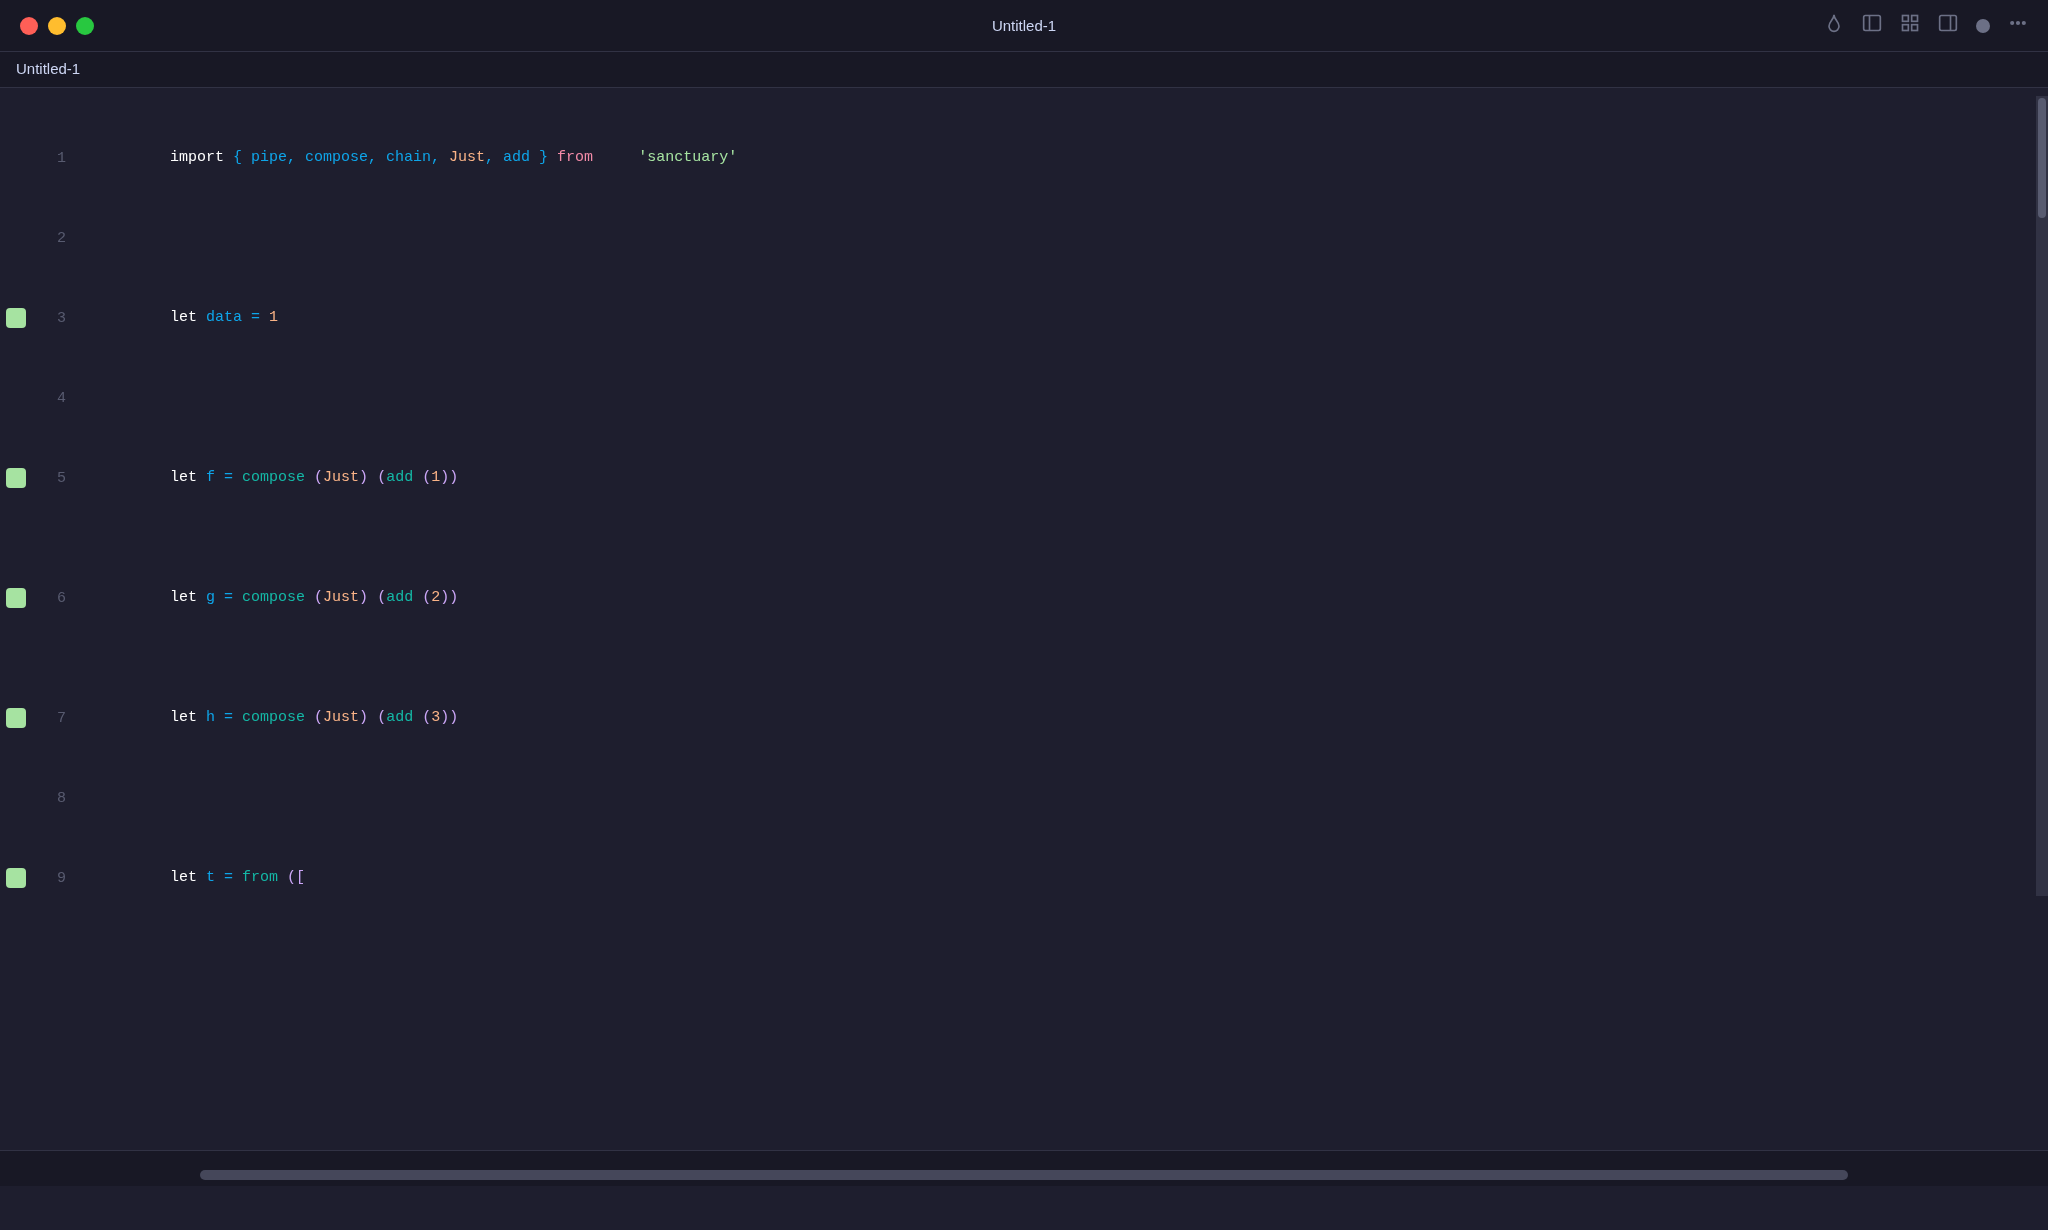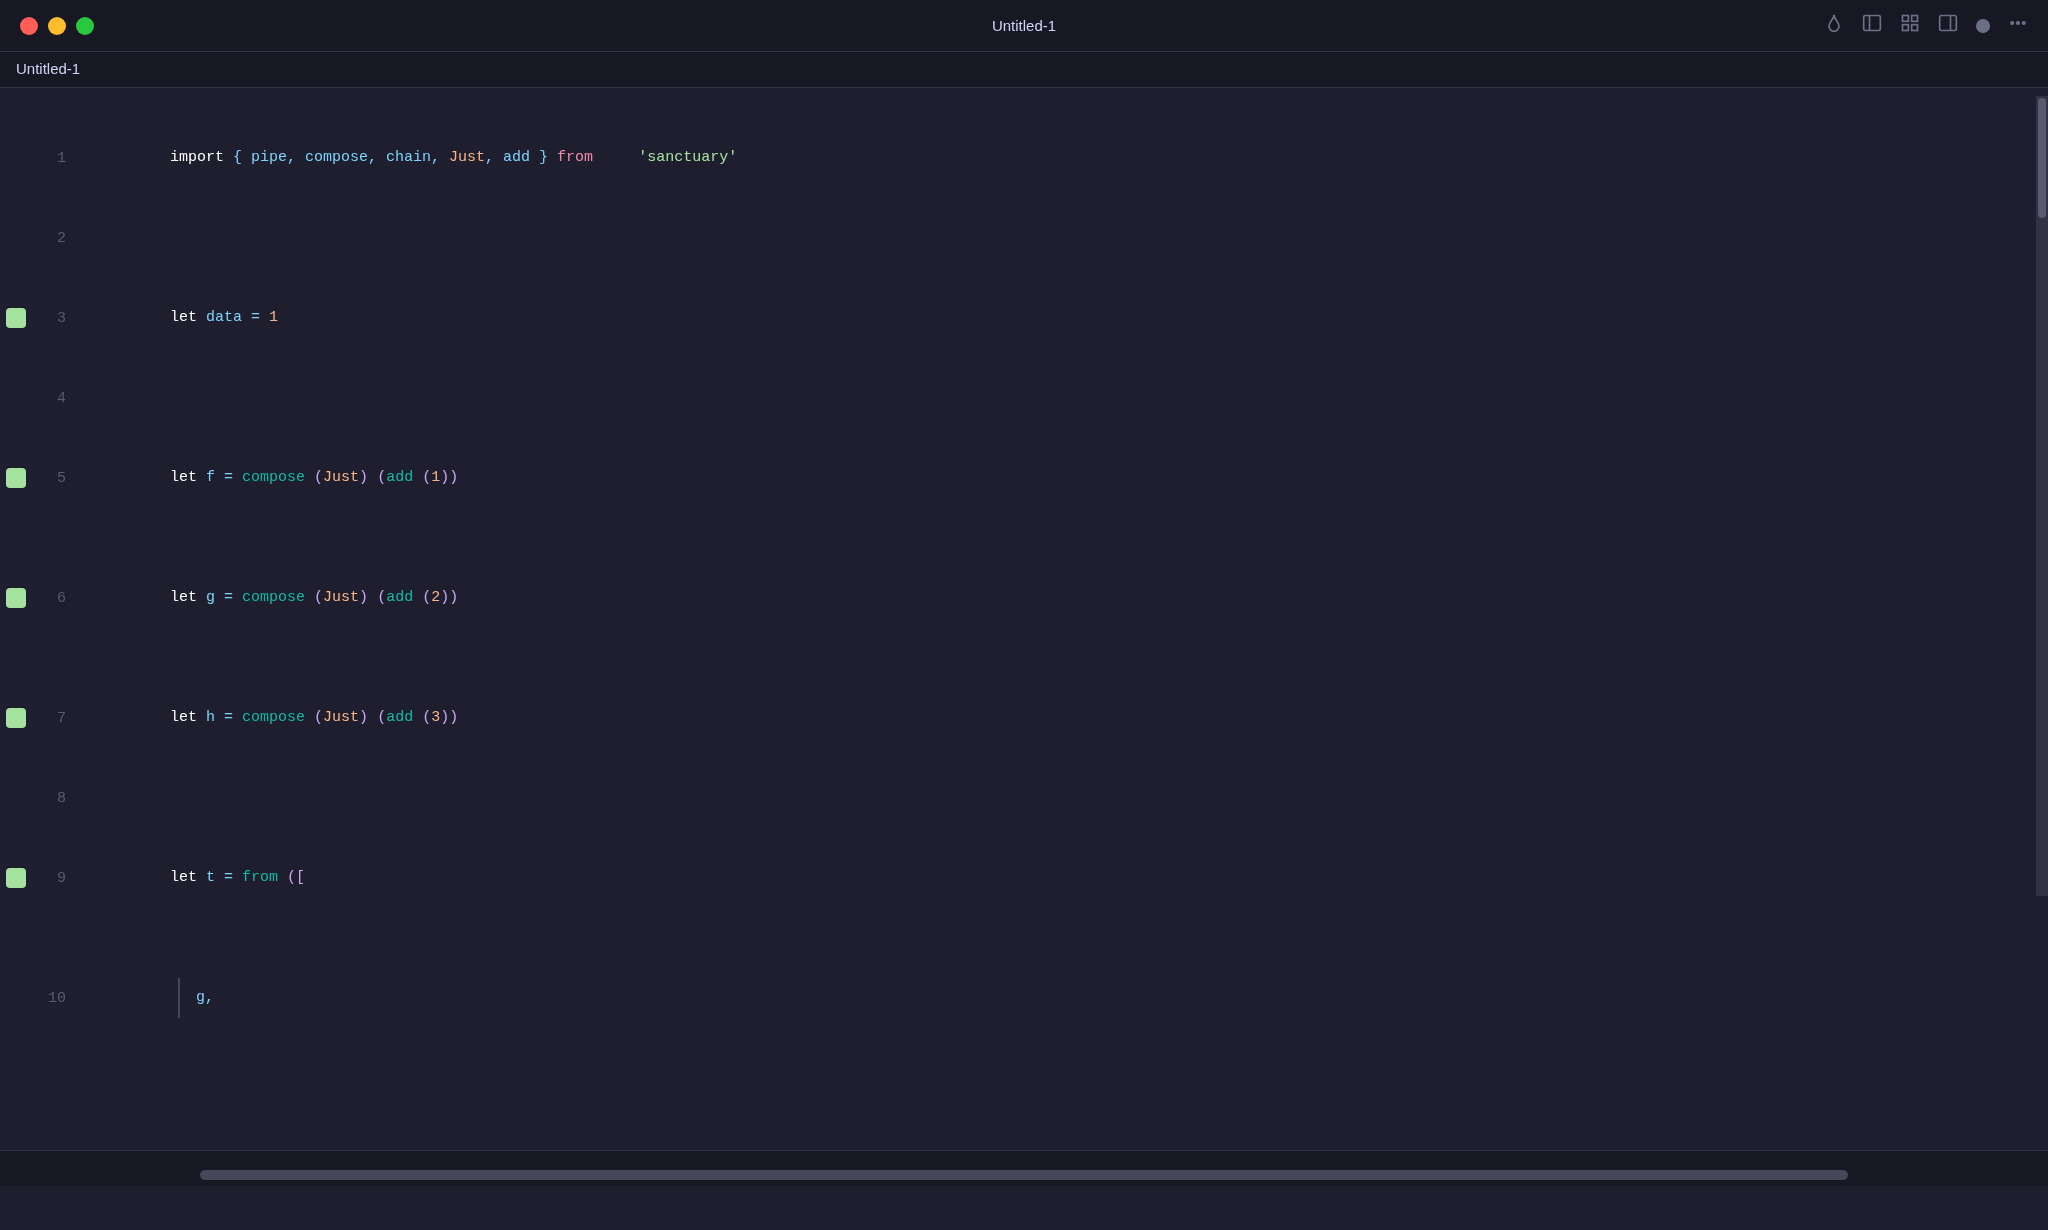--- a/index.html
+++ b/index.html
@@ -135,21 +135,21 @@
       padding-left: 8px;
     }
 
     
     .kw { color: #ffffff; } 
     .fn { color: #14b8a6; } 
     .cls { color: #fab387; text-align: center; } 
     .str { color: #a6e3a1; margin-left: 36px; } 
     .num { color: #fab387; } 
     .from-kw { color: #f38ba8; margin-top: 34px; } 
-    .var { color: #7dd3fc; } 
+    .var { color: #0ea5e9; } 
     .paren { color: #cba6f7; } 
     .bracket { color: #cba6f7; }
 
     .scrollbar-area {
       height: 36px;
       background: #181825;
       position: relative;
       border-top: 1px solid #313244;
     }
 
@@ -309,27 +309,20 @@
     <div class="code-line">
       <div class="gutter-indicator">
         <div class="green-dot"></div>
       </div>
       <div class="line-number">9</div>
       <div class="line-content">
         <span class="kw">let</span><span class="var"> t = </span><span class="fn">from</span><span class="var"> </span><span class="paren">(</span><span class="bracket">[</span>
       </div>
     </div>
 
-    <div class="code-line">
-      <div class="gutter-indicator"></div>
-      <div class="line-number">10</div>
-      <div class="line-content">
-        <span style="display:inline-block;border-left:2px solid #45475a;padding-left:16px;margin-left:8px;"><span class="var">g,</span></span>
-      </div>
-    </div>
 
 
   </div>
 
   <div class="scrollbar-area">
     <div class="scrollbar-track"></div>
   </div>
 </div>
 
 <div class="vertical-scrollbar">

